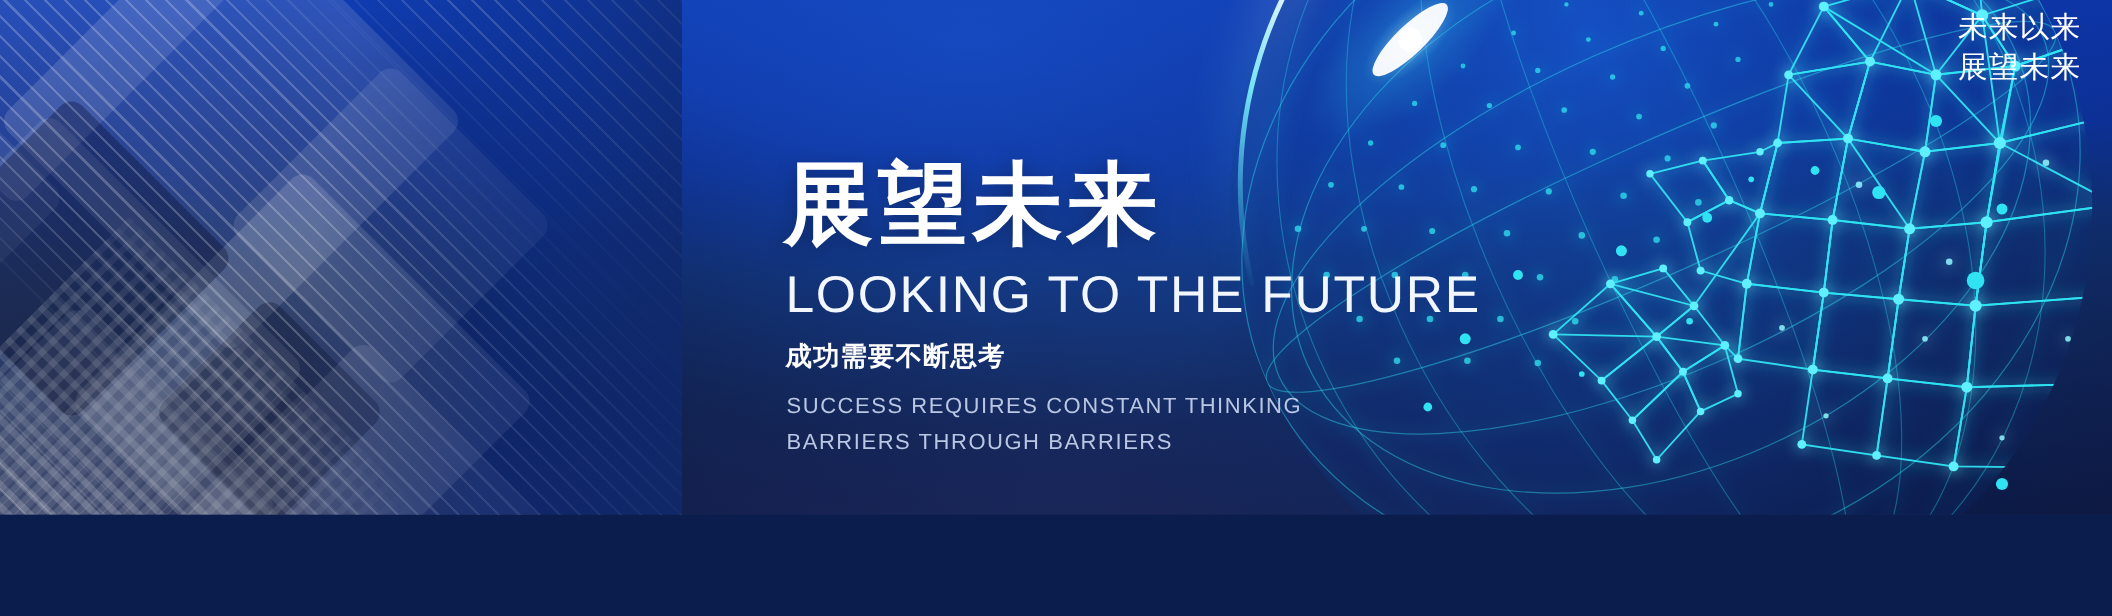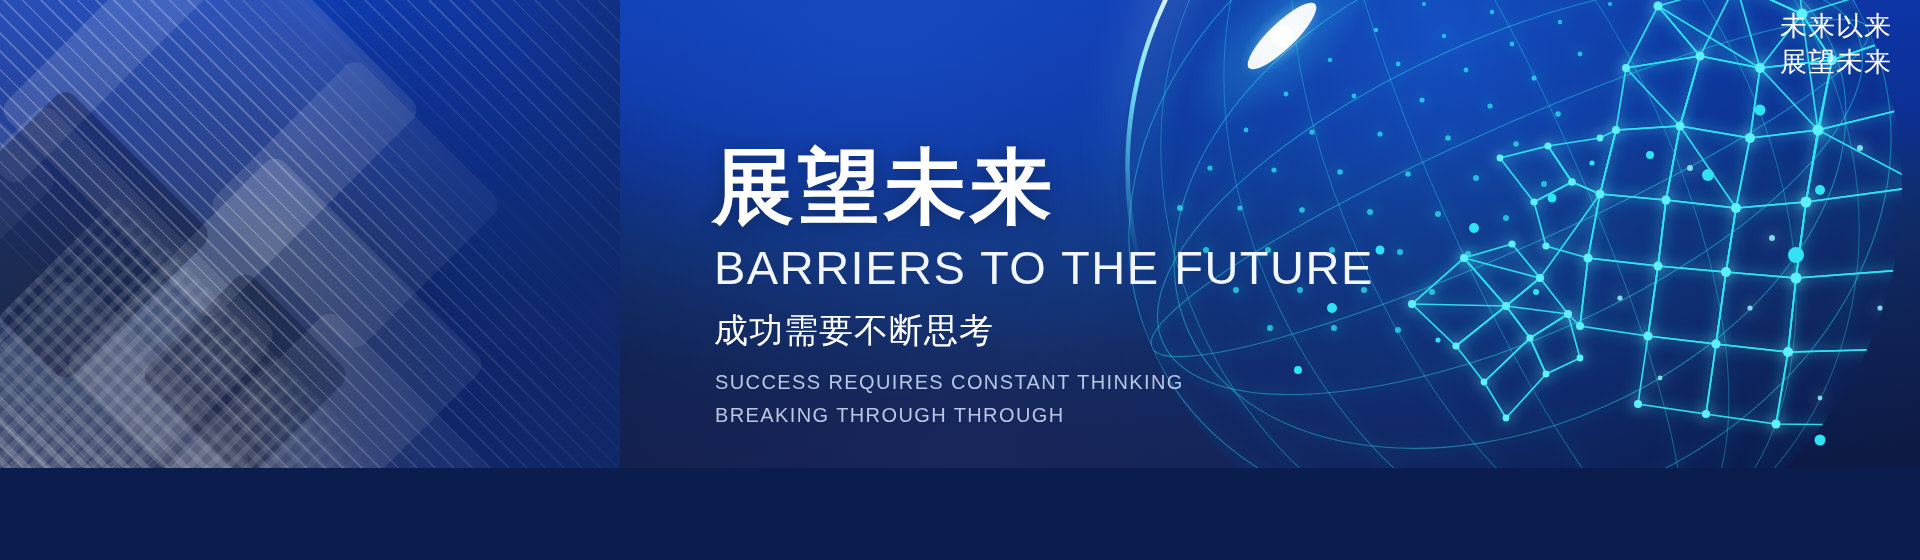--- a/index.html
+++ b/index.html
@@ -74,25 +74,26 @@
     font-size:47px;
     font-weight:300;
     line-height:1;
     color:#f2f6ff;
     letter-spacing:1.5px;
     white-space:nowrap;
     font-family:"Liberation Sans",sans-serif;
   }
   .cn-sub{
     margin:18px 0 0 2px;
-    font-size:34px;
+    font-size:24px;
     line-height:1.28;
     color:#ffffff;
     letter-spacing:1px;
     font-family:"DejaVu Sans","Liberation Sans",sans-serif;
+    font-weight:bold;
   }
   .cn-sub div{white-space:nowrap;}
   .en-sub{
     margin:13px 0 0 3px;
     font-size:20px;
     line-height:1.65;
     color:#b9c6e4;
     letter-spacing:1.4px;
     font-family:"Liberation Sans",sans-serif;
   }
@@ -438,25 +439,25 @@
   </svg>
 
   <div id="corner-slogan">
     <div>未来以来</div>
     <div>展望未来</div>
   </div>
 
   <div id="copy">
     <h1 class="cn-title">展望未来</h1>
 
-    <div class="en-title">BARRIERS TO THE FUTURE</div>
+    <div class="en-title">LOOKING TO THE FUTURE</div>
 
     <div class="cn-sub">
       <div>成功需要不断思考</div>
     </div>
 
     <div class="en-sub">
       <div>SUCCESS REQUIRES CONSTANT THINKING</div>
-      <div>BREAKING THROUGH THROUGH</div>
+      <div>BARRIERS THROUGH BARRIERS</div>
     </div>
   </div>
 
 </div>
 
 </body></html>

